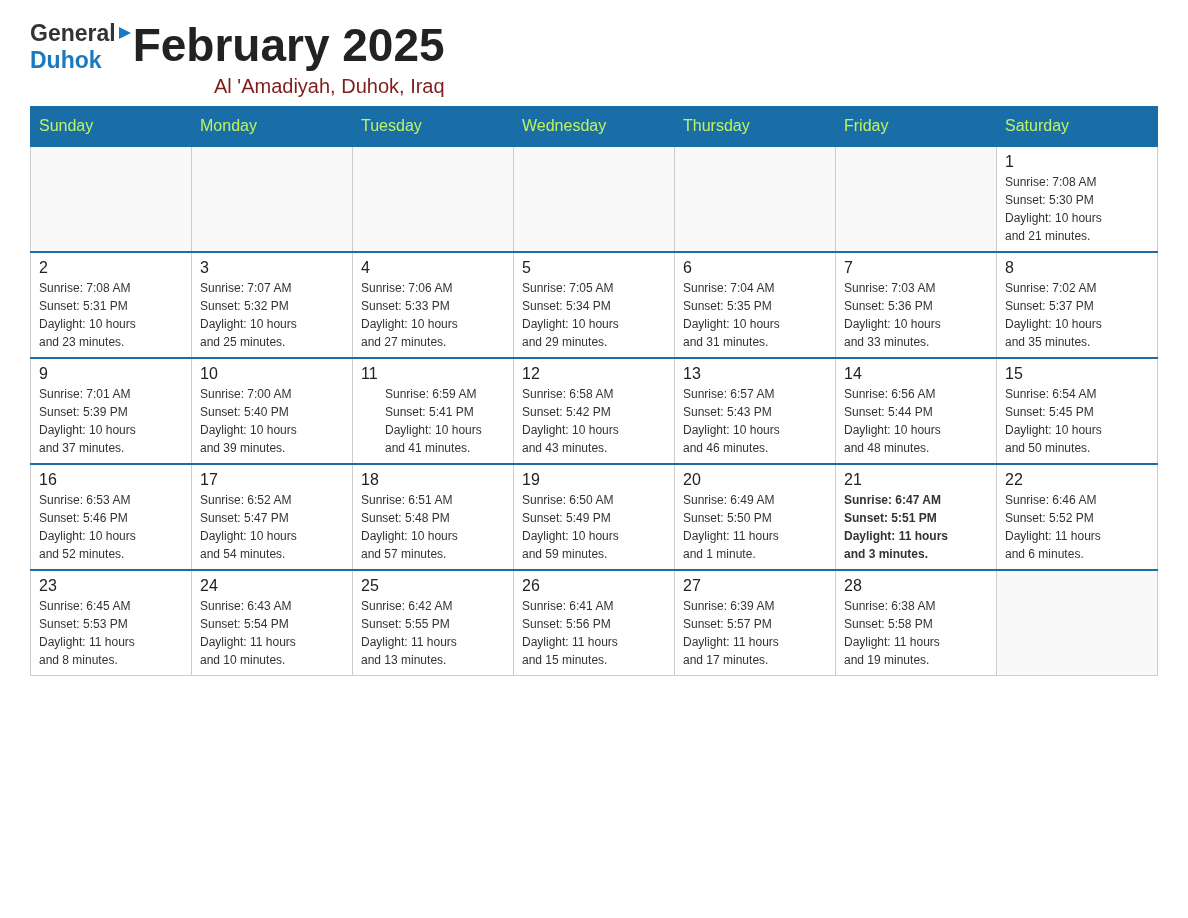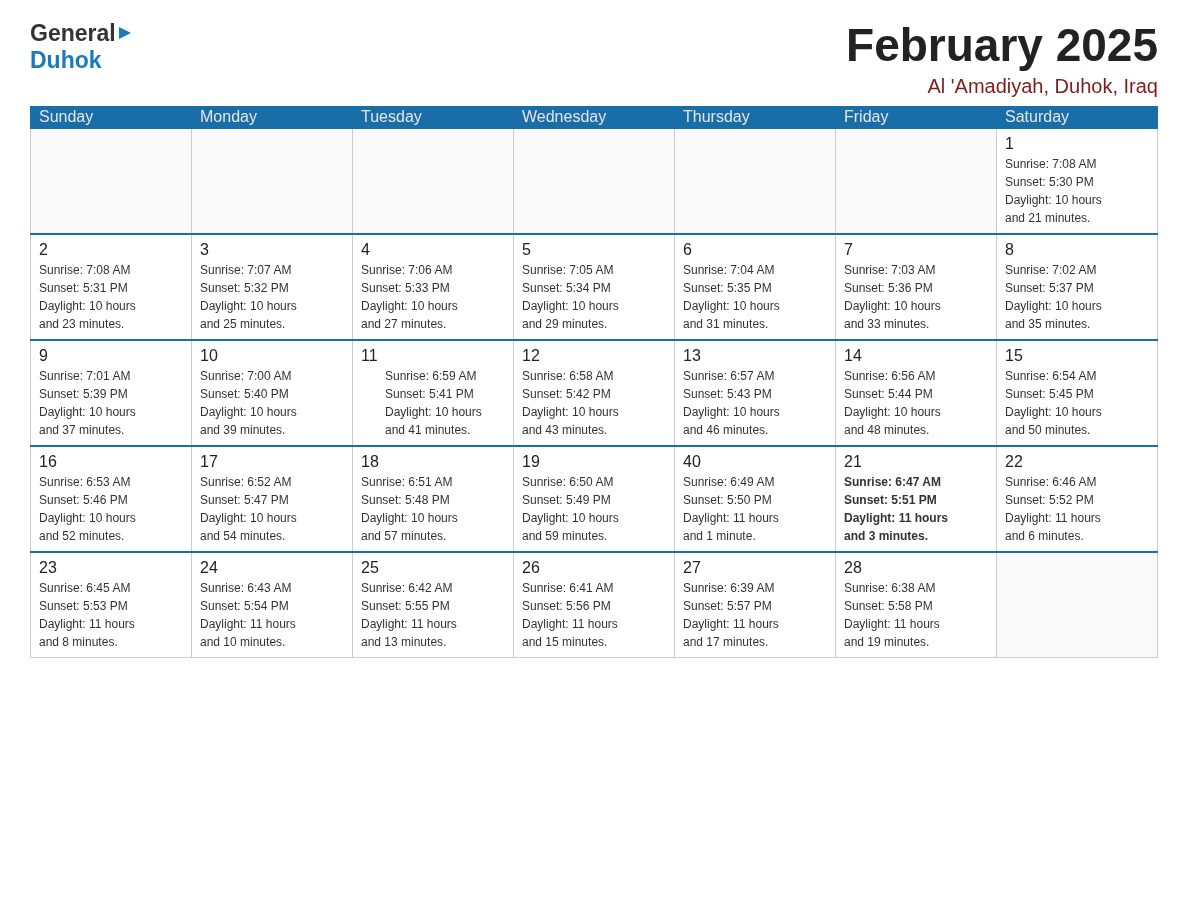--- a/index.html
+++ b/index.html
@@ -4,21 +4,20 @@
   <style>
     * { box-sizing: border-box; margin: 0; padding: 0; }
     body {
       font-family: Arial, sans-serif;
       background: #fff;
       padding: 20px 30px;
       color: #222;
     }
     .header {
       display: flex;
-      justify-content: space-between;
       align-items: flex-start;
       margin-bottom: 6px;
     }
     .logo {
       display: flex;
       flex-direction: column;
       align-items: flex-start;
     }
     .title-block {
       text-align: right;
@@ -34,24 +33,24 @@
       color: #7f1d1d;
       margin-top: 4px;
     }
     .calendar {
       width: 100%;
       border-collapse: collapse;
       margin-top: 8px;
     }
     .calendar th {
       background-color: #1a6ea8;
-      color: #e5e5e5;
+      color: #bef264;
       font-size: 16px;
       font-weight: normal;
-      padding: 1px 8px;
+      padding: 10px 8px;
       text-align: left;
       border: 1px solid #1a6ea8;
     }
     .calendar td {
       vertical-align: top;
       border: 1px solid #ccc;
       padding: 6px 8px;
       width: 14.28%;
       min-height: 110px;
       font-size: 12.5px;
@@ -276,21 +275,21 @@
 and 57 minutes.</div>
         </td>
         <td>
           <span class="day-number">19</span>
           <div class="day-info" style="white-space: pre-line;">Sunrise: 6:50 AM
 Sunset: 5:49 PM
 Daylight: 10 hours
 and 59 minutes.</div>
         </td>
         <td>
-          <span class="day-number">40</span>
+          <span class="day-number">20</span>
           <div class="day-info" style="white-space: pre-line;">Sunrise: 6:49 AM
 Sunset: 5:50 PM
 Daylight: 11 hours
 and 1 minute.</div>
         </td>
         <td>
           <span class="day-number">21</span>
           <div class="day-info" style="white-space: pre-line; font-weight: bold;">Sunrise: 6:47 AM
 Sunset: 5:51 PM
 Daylight: 11 hours

